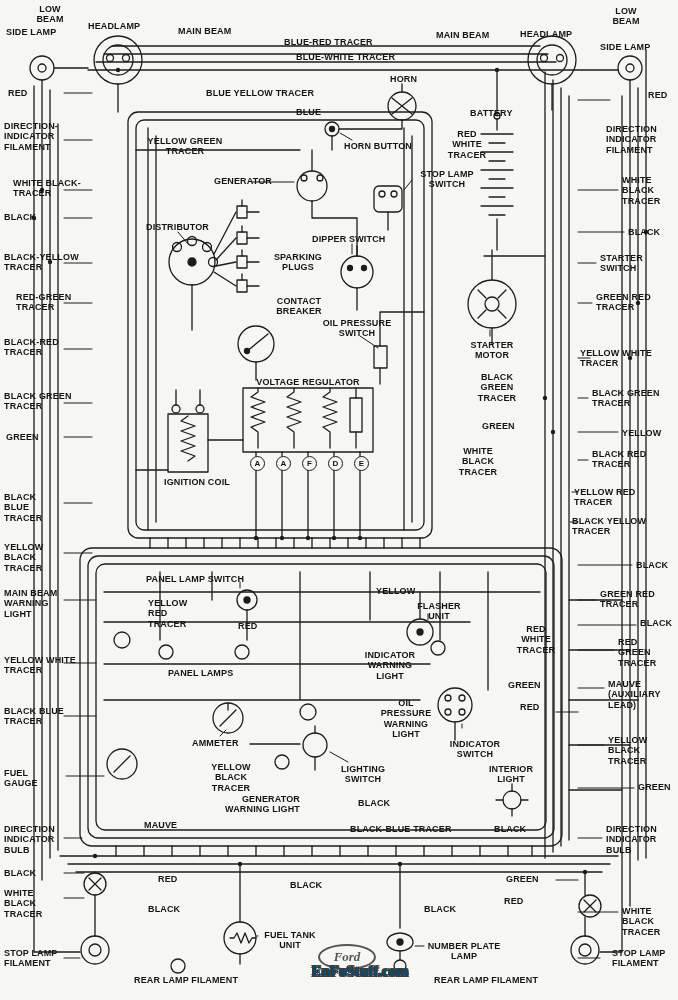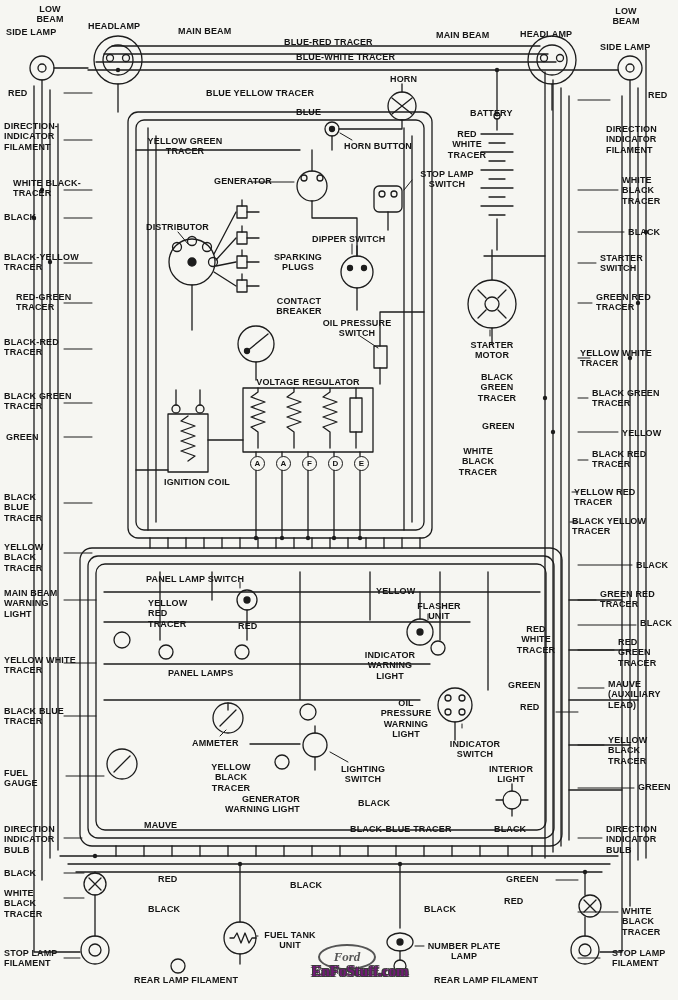--- a/index.html
+++ b/index.html
@@ -8,21 +8,21 @@
   #wires{position:absolute;left:0;top:0;}
   .lbl{position:absolute;font-size:9px;line-height:1.15;font-weight:700;color:#141414;
        letter-spacing:.15px;text-transform:uppercase;white-space:normal;}
   .term{position:absolute;width:13px;height:13px;border:1.4px solid #1c1c1c;border-radius:50%;
         background:#f6f6f2;font-size:8px;font-weight:700;color:#141414;
         display:flex;align-items:center;justify-content:center;}
   #ford-logo{position:absolute;left:318px;top:944px;width:54px;height:22px;border:2px solid #555;
         border-radius:50%;display:flex;align-items:center;justify-content:center;background:#f6f6f2;
         font-family:"Liberation Serif",serif;font-style:italic;font-weight:700;font-size:13px;color:#555;}
   #watermark{position:absolute;left:278px;top:963px;width:164px;text-align:center;
-        font-family:"Liberation Serif",serif;font-weight:700;font-size:15px;color:#701a75;
+        font-family:"Liberation Serif",serif;font-weight:700;font-size:15px;color:#0c4a6e;
         text-shadow:-1px -1px 0 #3a3a3a,1px -1px 0 #3a3a3a,-1px 1px 0 #3a3a3a,1px 1px 0 #3a3a3a;}
 </style>
 </head>
 <body>
 
 <div id="stage">
 
   <svg id="wires" width="678" height="1000" viewBox="0 0 678 1000">
     <g stroke="#1c1c1c" stroke-width="1.3" fill="none" stroke-linecap="round" stroke-linejoin="round">
 

